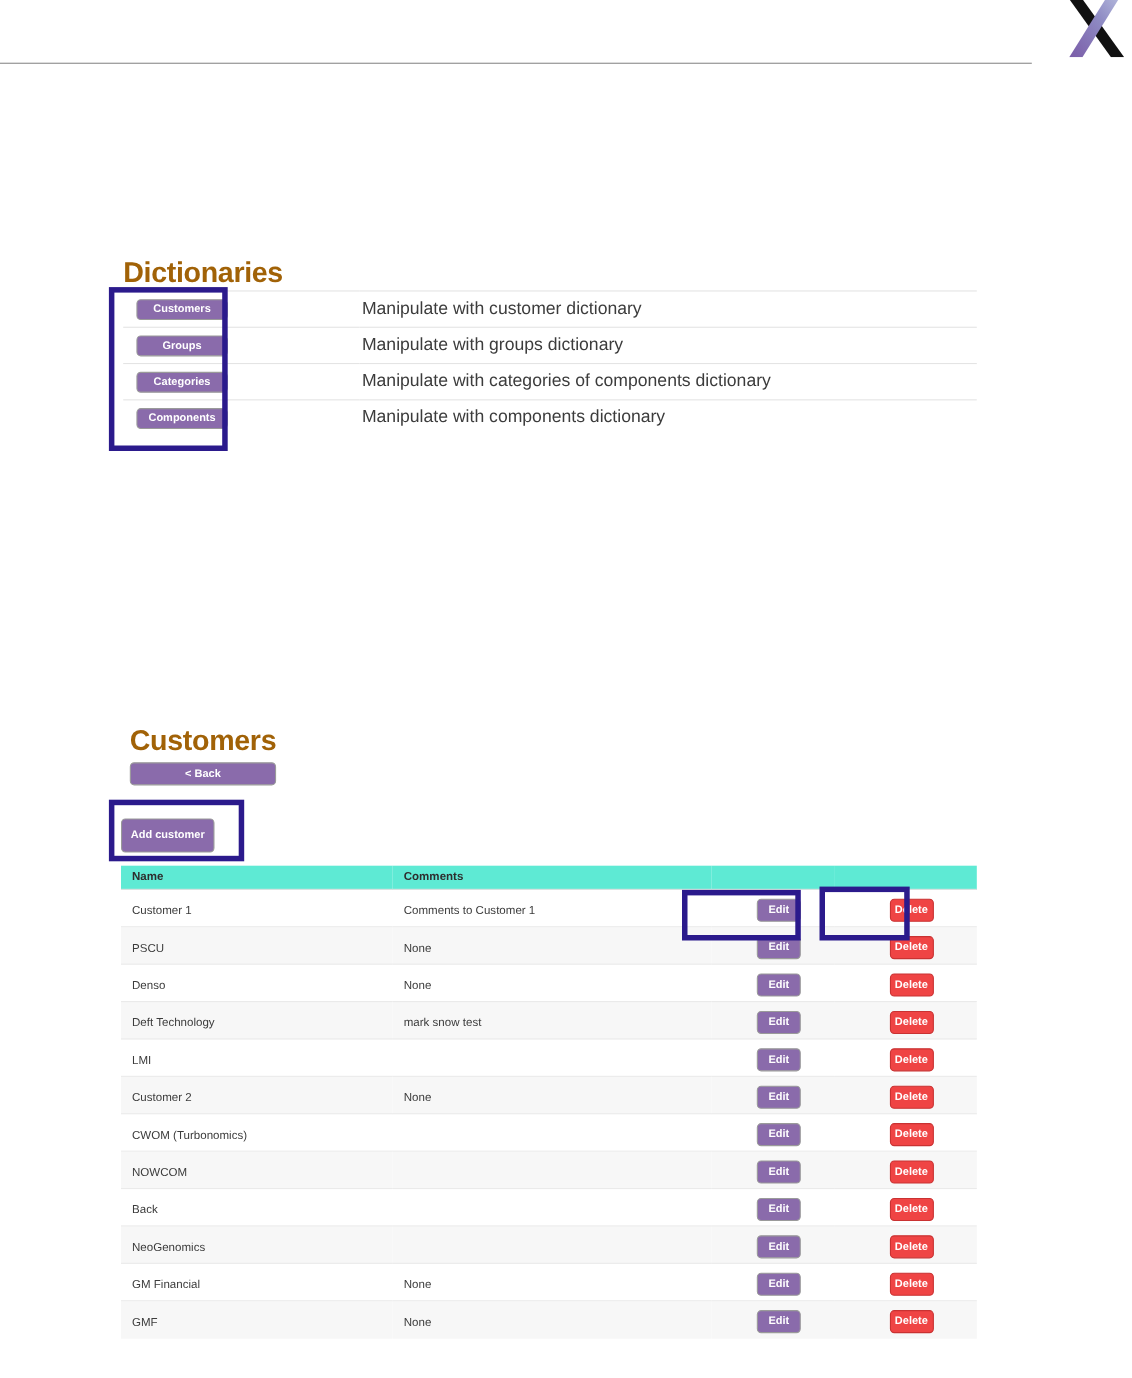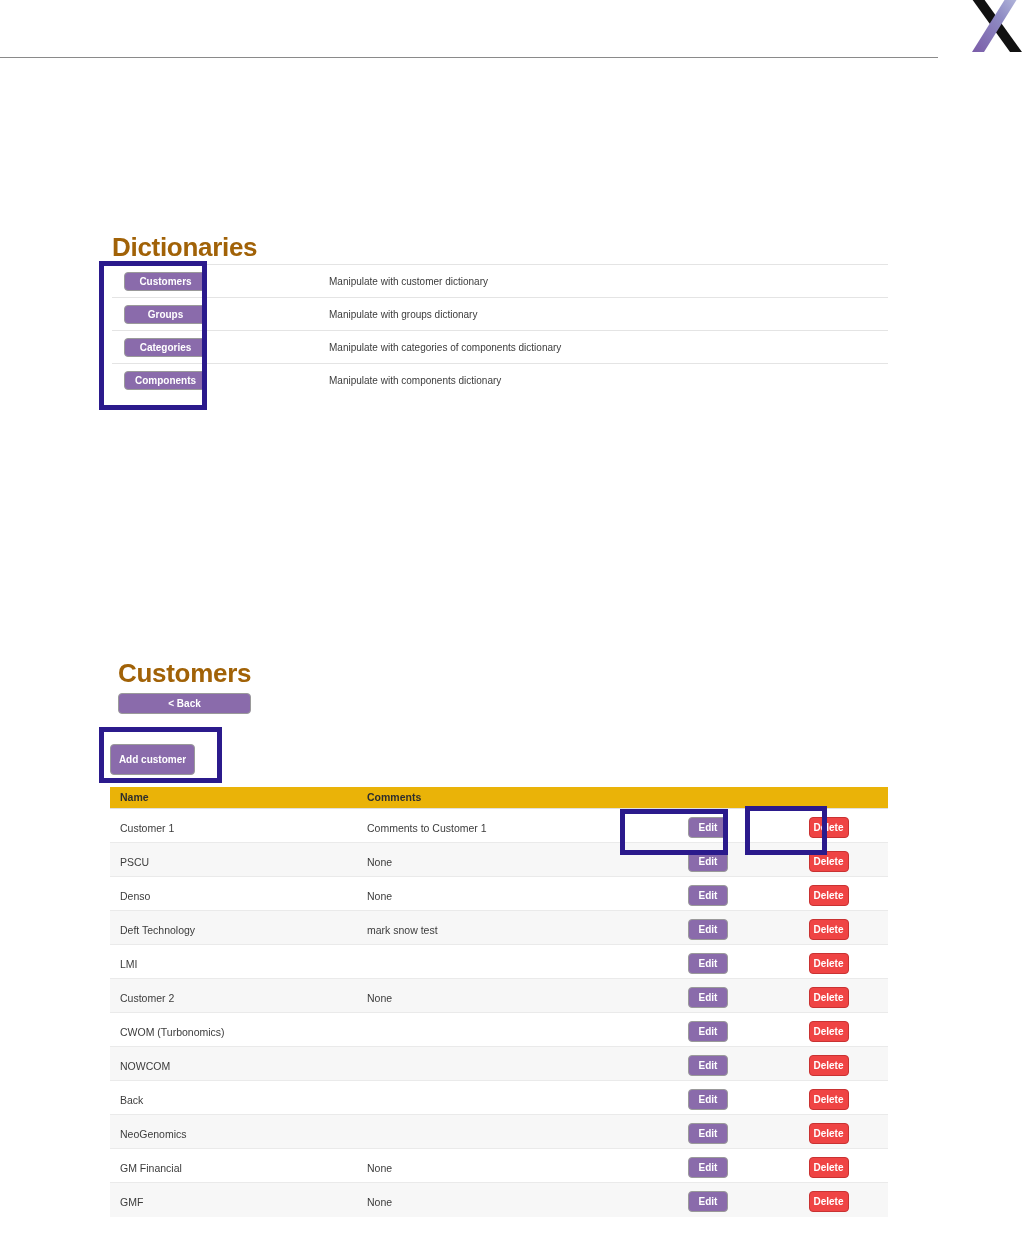--- a/index.html
+++ b/index.html
@@ -66,21 +66,21 @@
   #dict-table {
     position:absolute; left:0px; top:32px; width:776px;
     border-collapse:collapse;
   }
   #dict-table td {
     border-top:1px solid #e4e4e4;
     height:33px; vertical-align:middle; padding:0;
   }
   #dict-table td.dict-btn-cell { width:215px; }
   #dict-table td.dict-desc-cell {
-    font-size:10px; color:#3c3c3c; padding-left:2px;
+    font-size:16px; color:#3c3c3c; padding-left:2px;
   }
   .dict-btn { width:83px; height:19px; margin-left:12px; }
 
   
   #customers-section { left:118px; top:658px; width:780px; }
   #customers-title { position:absolute; left:0; top:0; }
 
   #back-button {
     position:absolute; left:0px; top:35px;
     width:133px; height:21px;
@@ -92,21 +92,21 @@
 
   #customers-table {
     position:absolute; left:-8px; top:129px; width:778px;
     border-collapse:collapse;
   }
   #customers-table th {
     text-align:left;
     font-size:10.5px; font-weight:bold; color:#2e2e2e;
     padding:4px 0 5px 10px;
     border-bottom:1px solid #e0e0e0;
-    background:#eab308;
+    background:#5eead4;
   }
   #customers-table td {
     font-size:10.5px; color:#3c3c3c;
     padding:4px 0 0 10px;
     height:34px; vertical-align:middle;
     border-top:1px solid #eaeaea;
   }
   #customers-table tbody tr:nth-child(even) { background:#f7f7f7; }
   #customers-table tbody tr:nth-child(odd)  { background:#ffffff; }
   .col-name    { width:247px; }

